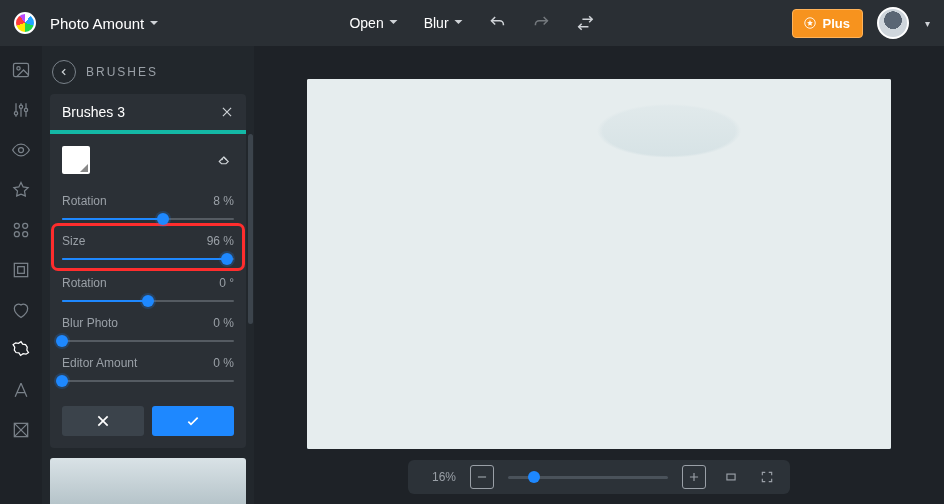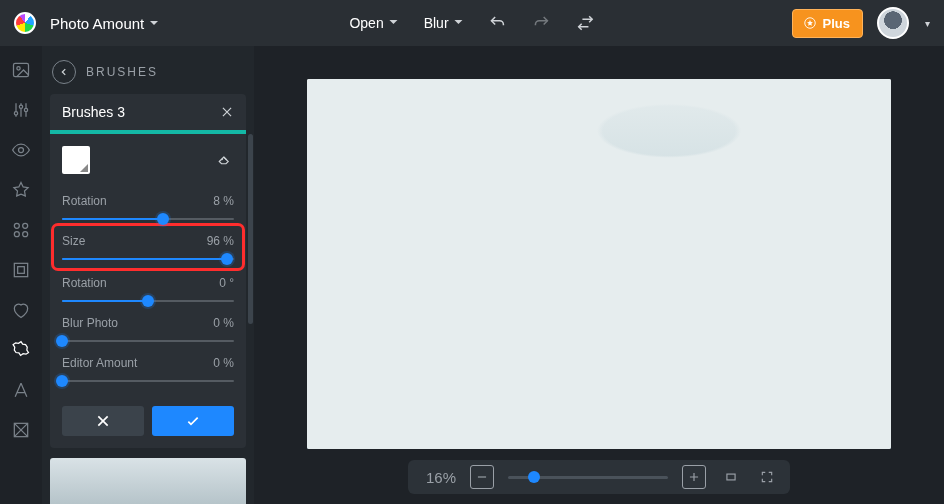--- a/index.html
+++ b/index.html
@@ -75,21 +75,21 @@
   .light{position:absolute;left:55%;top:45%;width:2.5%;height:18%;background:#f6f6f4;}
   .light::before{content:"";position:absolute;top:-16%;left:-50%;width:200%;height:20%;background:#eee;border-radius:3px;}
   .foam{position:absolute;bottom:0;left:0;right:0;height:20%;background:linear-gradient(180deg,rgba(255,255,255,0) 0%,rgba(255,255,255,.45) 80%);}
 
   .zoombar{position:absolute;bottom:10px;left:50%;transform:translateX(-50%);height:34px;background:#2c3238;border-radius:6px;display:flex;align-items:center;padding:0 12px;gap:14px;color:var(--text-dim);}
   .zoombar .zb-btn{width:22px;height:22px;display:flex;align-items:center;justify-content:center;border-radius:3px;cursor:pointer;}
   .zoombar .zb-btn.box{border:1.4px solid var(--text-dim);}
   .zoom-track{width:160px;height:3px;background:#4a525a;border-radius:3px;position:relative;}
   .zoom-thumb{position:absolute;top:50%;transform:translate(-50%,-50%);width:12px;height:12px;border-radius:50%;background:var(--accent);}
   .zb-ico{width:14px;height:14px;stroke:var(--text-dim);fill:none;stroke-width:2;}
-  .zoom-label{font-size:15px;color:var(--text-dim);min-width:36px;text-align:right;}
+  .zoom-label{font-size:12px;color:var(--text-dim);min-width:36px;text-align:right;}
 </style>
 </head>
 <body>
 
 <div class="topbar">
   <span class="logo"></span>
   <span class="app-title chev-down">Photo Amount</span>
 
   <div class="center-group">
     <span class="tb-btn chev-down">Open</span>

